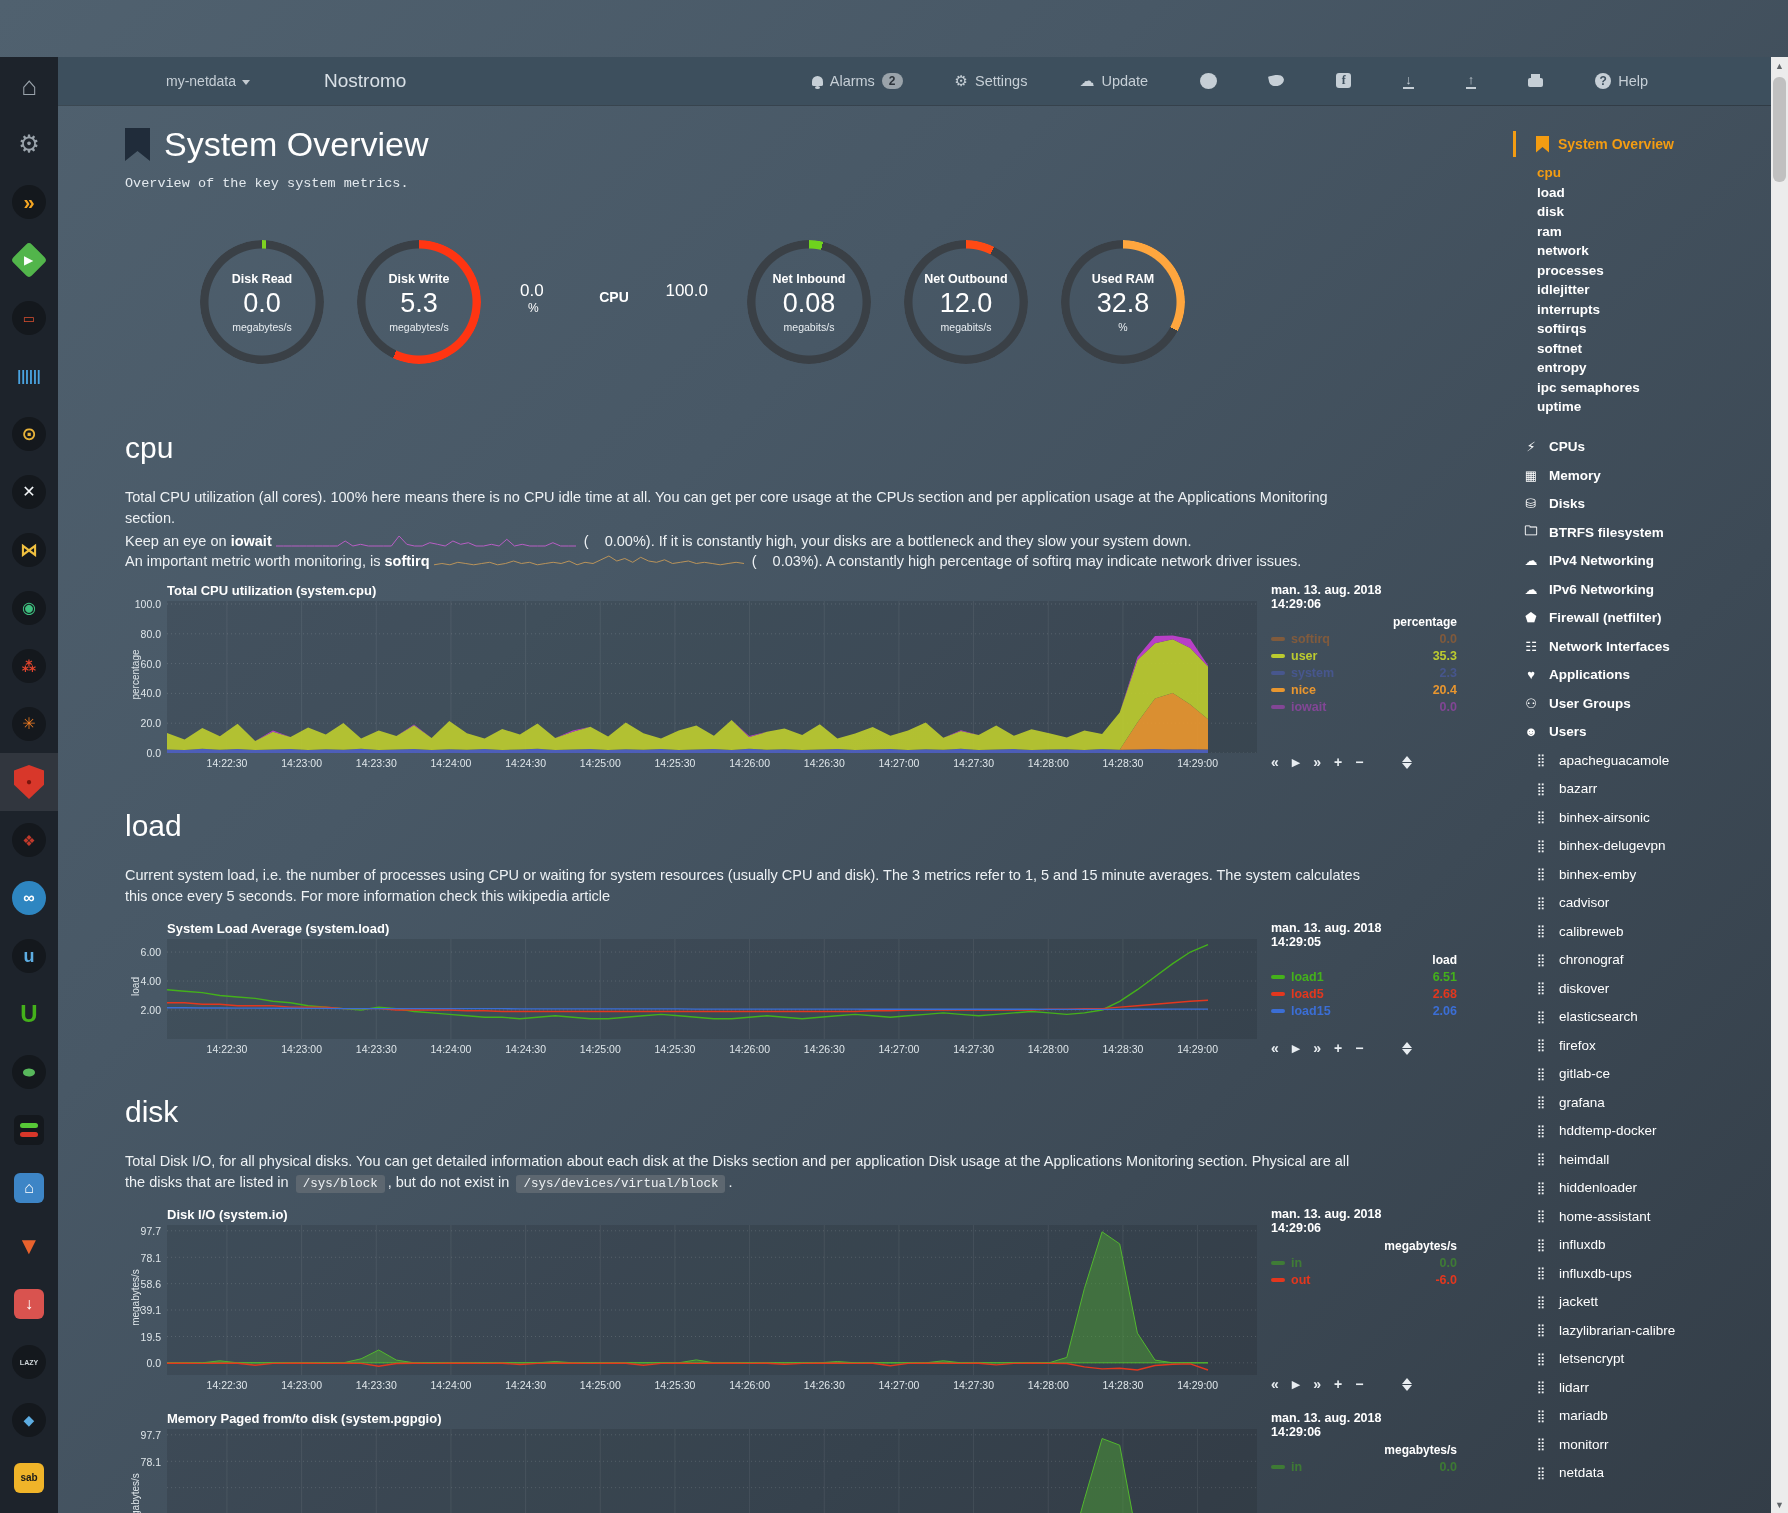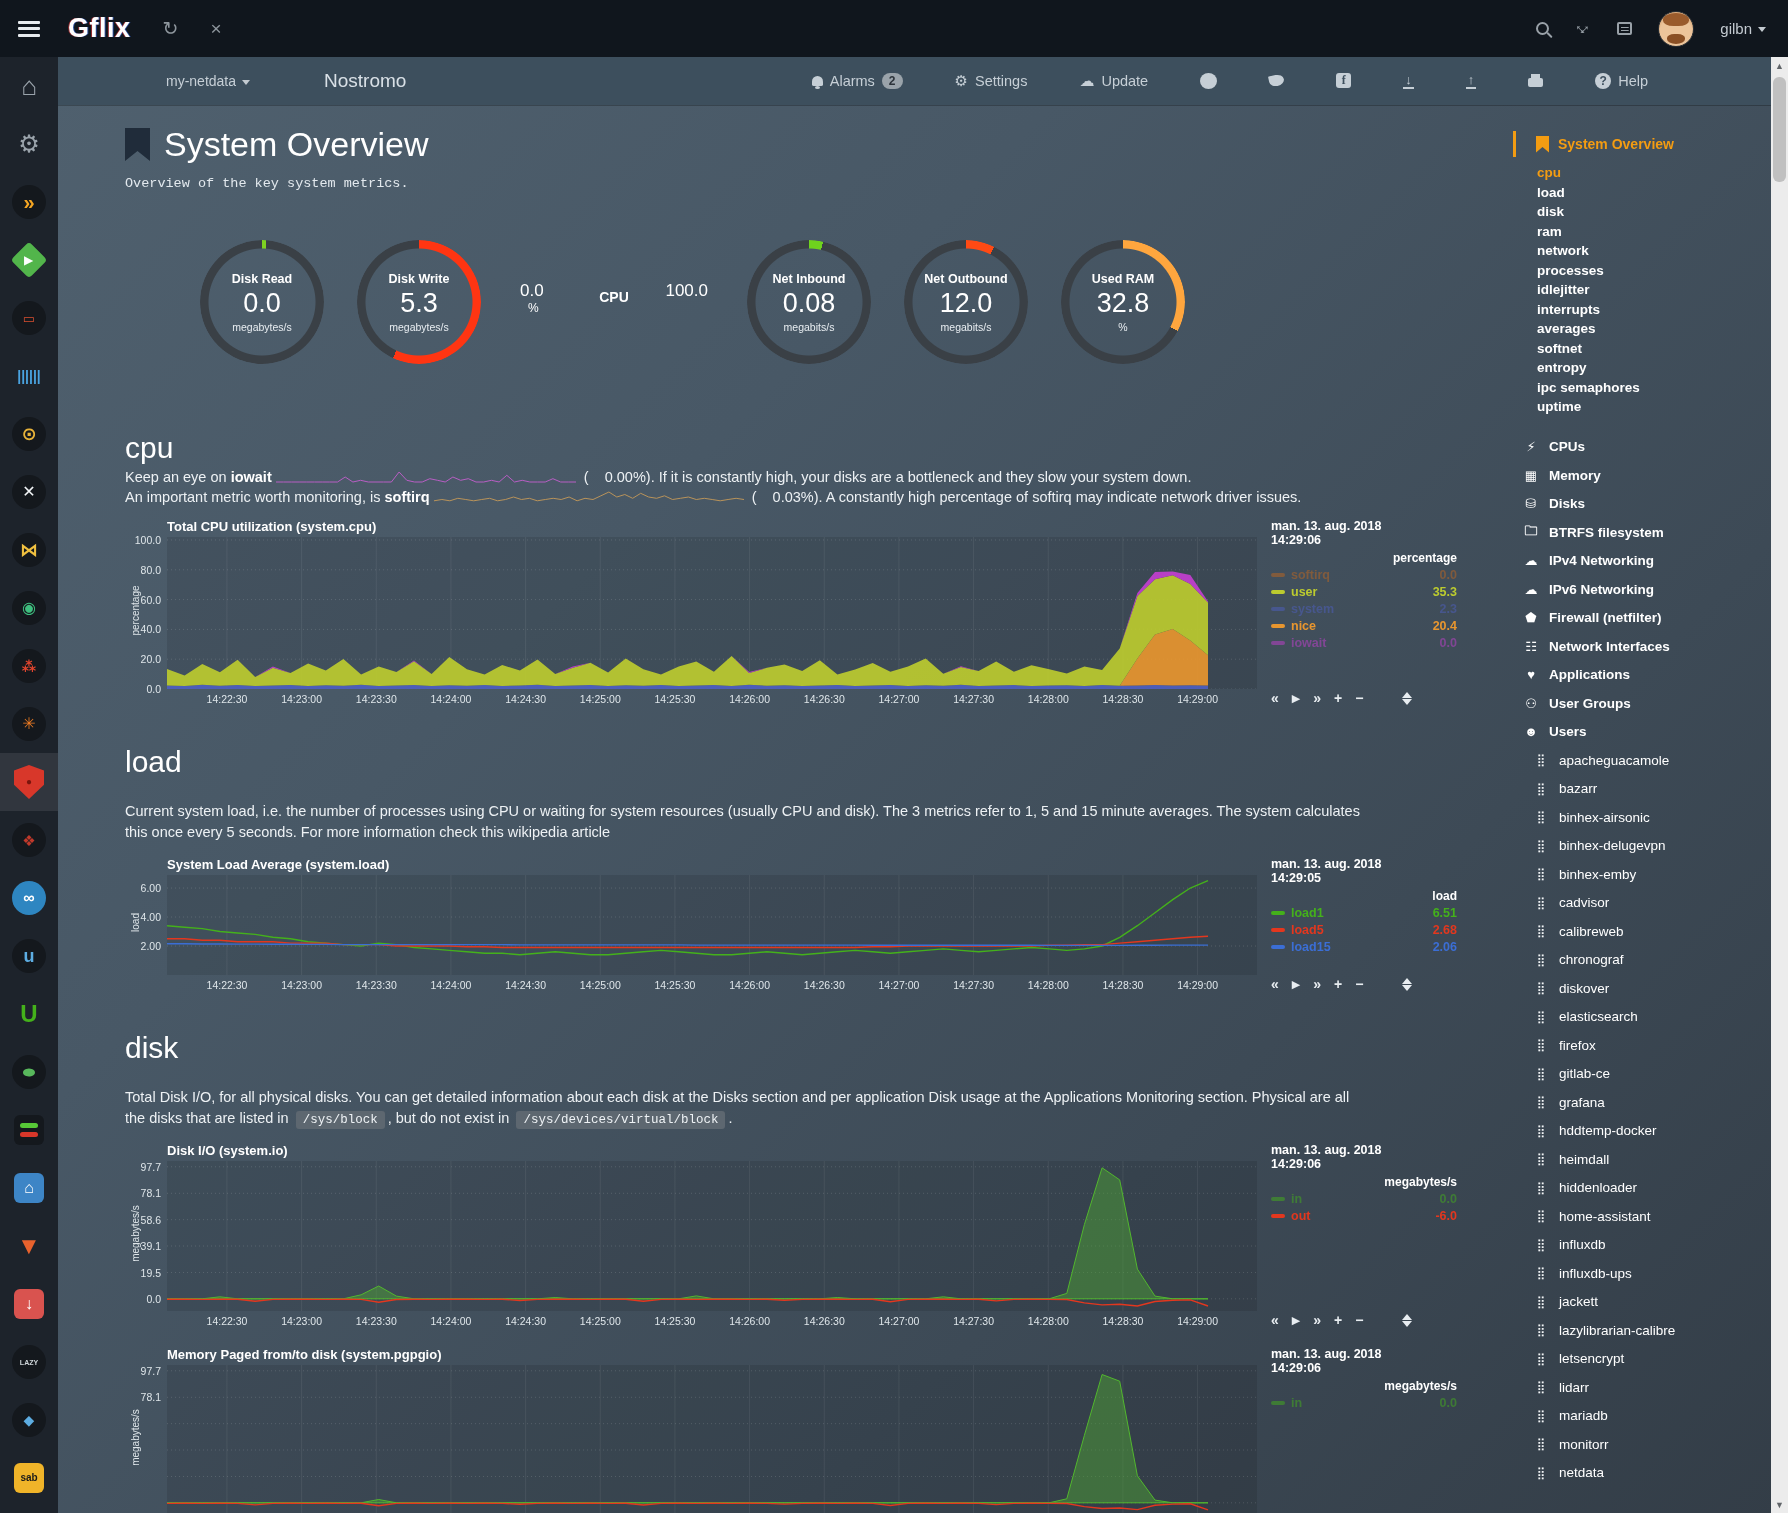--- a/index.html
+++ b/index.html
@@ -134,37 +134,20 @@
   
   .sbar { position:absolute; right:0; top:57px; bottom:0; width:17px; background:#ececec; z-index:40; }
   .sbar .ar { position:absolute; left:0; width:17px; height:17px; color:#606468; font-size:9px; display:flex; align-items:center; justify-content:center; cursor:pointer; }
   .sbar .thumb { position:absolute; left:2px; width:13px; background:#c0c0c0; border-radius:6px; cursor:pointer; }
 </style>
 </head>
 <body>
 
 <div class="screen">
 
-  <div class="topbar">
-    <div class="hamburger">
-        <span></span>
-        <span></span>
-        <span></span>
-      </div>
-    <div class="brand">Gflix</div>
-    <div class="tb-ic">↻</div>
-    <div class="tb-ic">×</div>
-    <div class="tb-right">
-      <span class="i-search"></span>
-      <span class="i-expand"></span>
-      <span class="i-news"></span>
-      <span class="avatar"></span>
-      <span><span class="username">gilbn</span><span class="caret"></span></span>
-    </div>
-  </div>
 
   <div class="rail" id="rail">
       <div class="rail-item">
         <span class="ric plain">
           <i style="color: rgb(154, 163, 171); font-size: 26px;">⌂</i>
         </span>
       </div>
       <div class="rail-item">
         <span class="ric plain">
           <i style="color: rgb(154, 163, 171); font-size: 24px;">⚙</i>
@@ -395,20 +378,21 @@
               <div class="gtitle">Used RAM</div>
               <div class="gvalue">32.8</div>
               <div class="gunit">%</div>
             </div>
           </div>
         </div>
       </div>
 
     <section>
       <h2>cpu</h2>
+      <div class="para">Total CPU utilization (all cores). 100% here means there is no CPU idle time at all. You can get per core usage at the CPUs section and per application usage at the Applications Monitoring section.</div>
       <div class="mline">
         <span>Keep an eye on </span><b>iowait</b>
         <svg class="spark" id="spark-iowait" width="300" height="14">
             <polyline points="0.0,12.0 7.7,12.0 15.4,12.0 23.1,12.0 30.8,12.0 38.5,12.0 46.2,12.0 53.8,12.0 61.5,12.0 69.2,7.0 76.9,12.0 84.6,10.3 92.3,12.0 100.0,12.0 107.7,12.0 115.4,12.0 123.1,2.0 130.8,10.3 138.5,12.0 146.2,12.0 153.8,8.7 161.5,10.3 169.2,12.0 176.9,7.0 184.6,10.3 192.3,8.7 200.0,12.0 207.7,12.0 215.4,10.3 223.1,12.0 230.8,5.3 238.5,12.0 246.2,10.3 253.8,12.0 261.5,12.0 269.2,12.0 276.9,8.7 284.6,12.0 292.3,12.0 300.0,12.0" fill="none" stroke="#B85EC4" stroke-width="1"></polyline>
           </svg>
         <span> (&nbsp;&nbsp;&nbsp;&nbsp;0.00%). If it is constantly high, your disks are a bottleneck and they slow your system down.</span>
       </div>
       <div class="mline">
         <span>An important metric worth monitoring, is </span><b>softirq</b>
         <svg class="spark" id="spark-softirq" width="310" height="14">
@@ -740,21 +724,21 @@
       </div>
       <div class="rm-sub">
         <div class="active">cpu</div>
         <div class="">load</div>
         <div class="">disk</div>
         <div class="">ram</div>
         <div class="">network</div>
         <div class="">processes</div>
         <div class="">idlejitter</div>
         <div class="">interrupts</div>
-        <div class="">averages</div>
+        <div class="">softirqs</div>
         <div class="">softnet</div>
         <div class="">entropy</div>
         <div class="">ipc semaphores</div>
         <div class="">uptime</div>
       </div>
       <div class="rm-sections">
         <div class="rm-sec">
           <span class="ic">⚡</span>
           <span>CPUs</span>
         </div>

